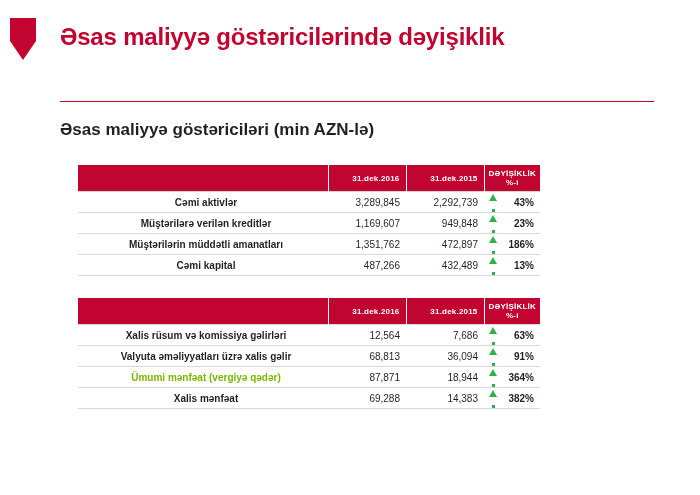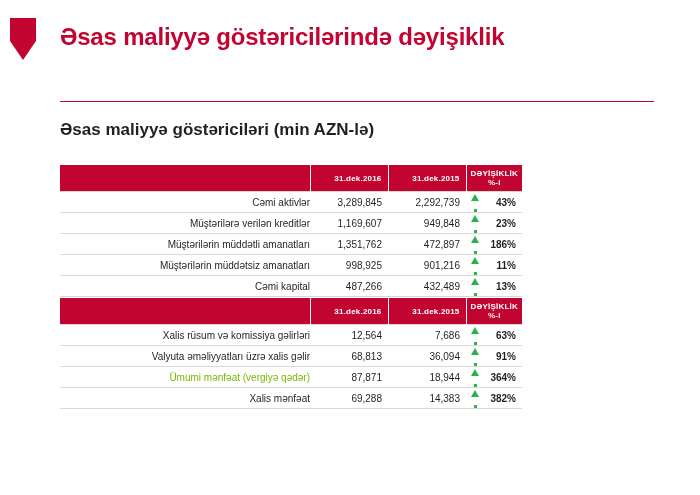--- a/index.html
+++ b/index.html
@@ -25,21 +25,21 @@
   .header-rule{
     position:absolute;left:60px;top:101px;width:594px;height:1px;background:#c20430;
   }
   
   .section-title{
     position:absolute;left:60px;top:120px;
     font-size:17px;font-weight:bold;color:#231f20;
   }
   
   .tbl{
-    position:absolute;left:60px;width:462px;
+    position:absolute;left:78px;width:462px;
     border-collapse:collapse;
     table-layout:fixed;
   }
   #table-1{top:165px;}
   #table-2{top:298px;}
   .tbl col.c-label{width:250px;}
   .tbl col.c-v1{width:78px;}
   .tbl col.c-v2{width:78px;}
   .tbl col.c-arrow{width:18px;}
   .tbl col.c-pct{width:38px;}
@@ -59,21 +59,21 @@
   }
 
   .tbl tbody td{
     font-size:10px;color:#231f20;
     height:20px;padding:0;
     vertical-align:middle;
     border-bottom:1px solid #d9d9d9;
     background:#ffffff;
   }
   .tbl tbody tr:first-child td{border-top:1px solid #d9d9d9;}
-  .tbl tbody td.label{padding-left:6px;text-align:right;}
+  .tbl tbody td.label{padding-left:6px;text-align:center;font-weight:bold;}
   .tbl tbody td.num{text-align:right;padding-right:6px;}
   .tbl tbody td.arrow{text-align:center;color:#2bb24c;font-size:10px;line-height:1;}
   .tbl tbody td.pct{text-align:right;padding-right:6px;font-weight:bold;}
   .row-green td{color:#7ab800;}
   .row-green td.label{color:#7ab800;margin-top:44px;}
   .arrow-glyph{
     display:inline-block;width:0;height:0;
     border-left:4px solid transparent;
     border-right:4px solid transparent;
     border-bottom:7px solid #2bb24c;
@@ -128,27 +128,20 @@
       <td class="pct">23%</td>
     </tr>
     <tr>
       <td class="label">Müştərilərin müddətli amanatları</td>
       <td class="num">1,351,762</td>
       <td class="num">472,897</td>
       <td class="arrow"><span class="arrow-box"><span class="arrow-glyph"></span><span class="arrow-stem"></span></span></td>
       <td class="pct">186%</td>
     </tr>
     <tr>
-      <td class="label">Müştərilərin müddətsiz amanatları</td>
-      <td class="num">998,925</td>
-      <td class="num">901,216</td>
-      <td class="arrow"><span class="arrow-box"><span class="arrow-glyph"></span><span class="arrow-stem"></span></span></td>
-      <td class="pct">11%</td>
-    </tr>
-    <tr>
       <td class="label">Cəmi kapital</td>
       <td class="num">487,266</td>
       <td class="num">432,489</td>
       <td class="arrow"><span class="arrow-box"><span class="arrow-glyph"></span><span class="arrow-stem"></span></span></td>
       <td class="pct">13%</td>
     </tr>
   </tbody>
 </table>
 
 <table class="tbl" id="table-2">

